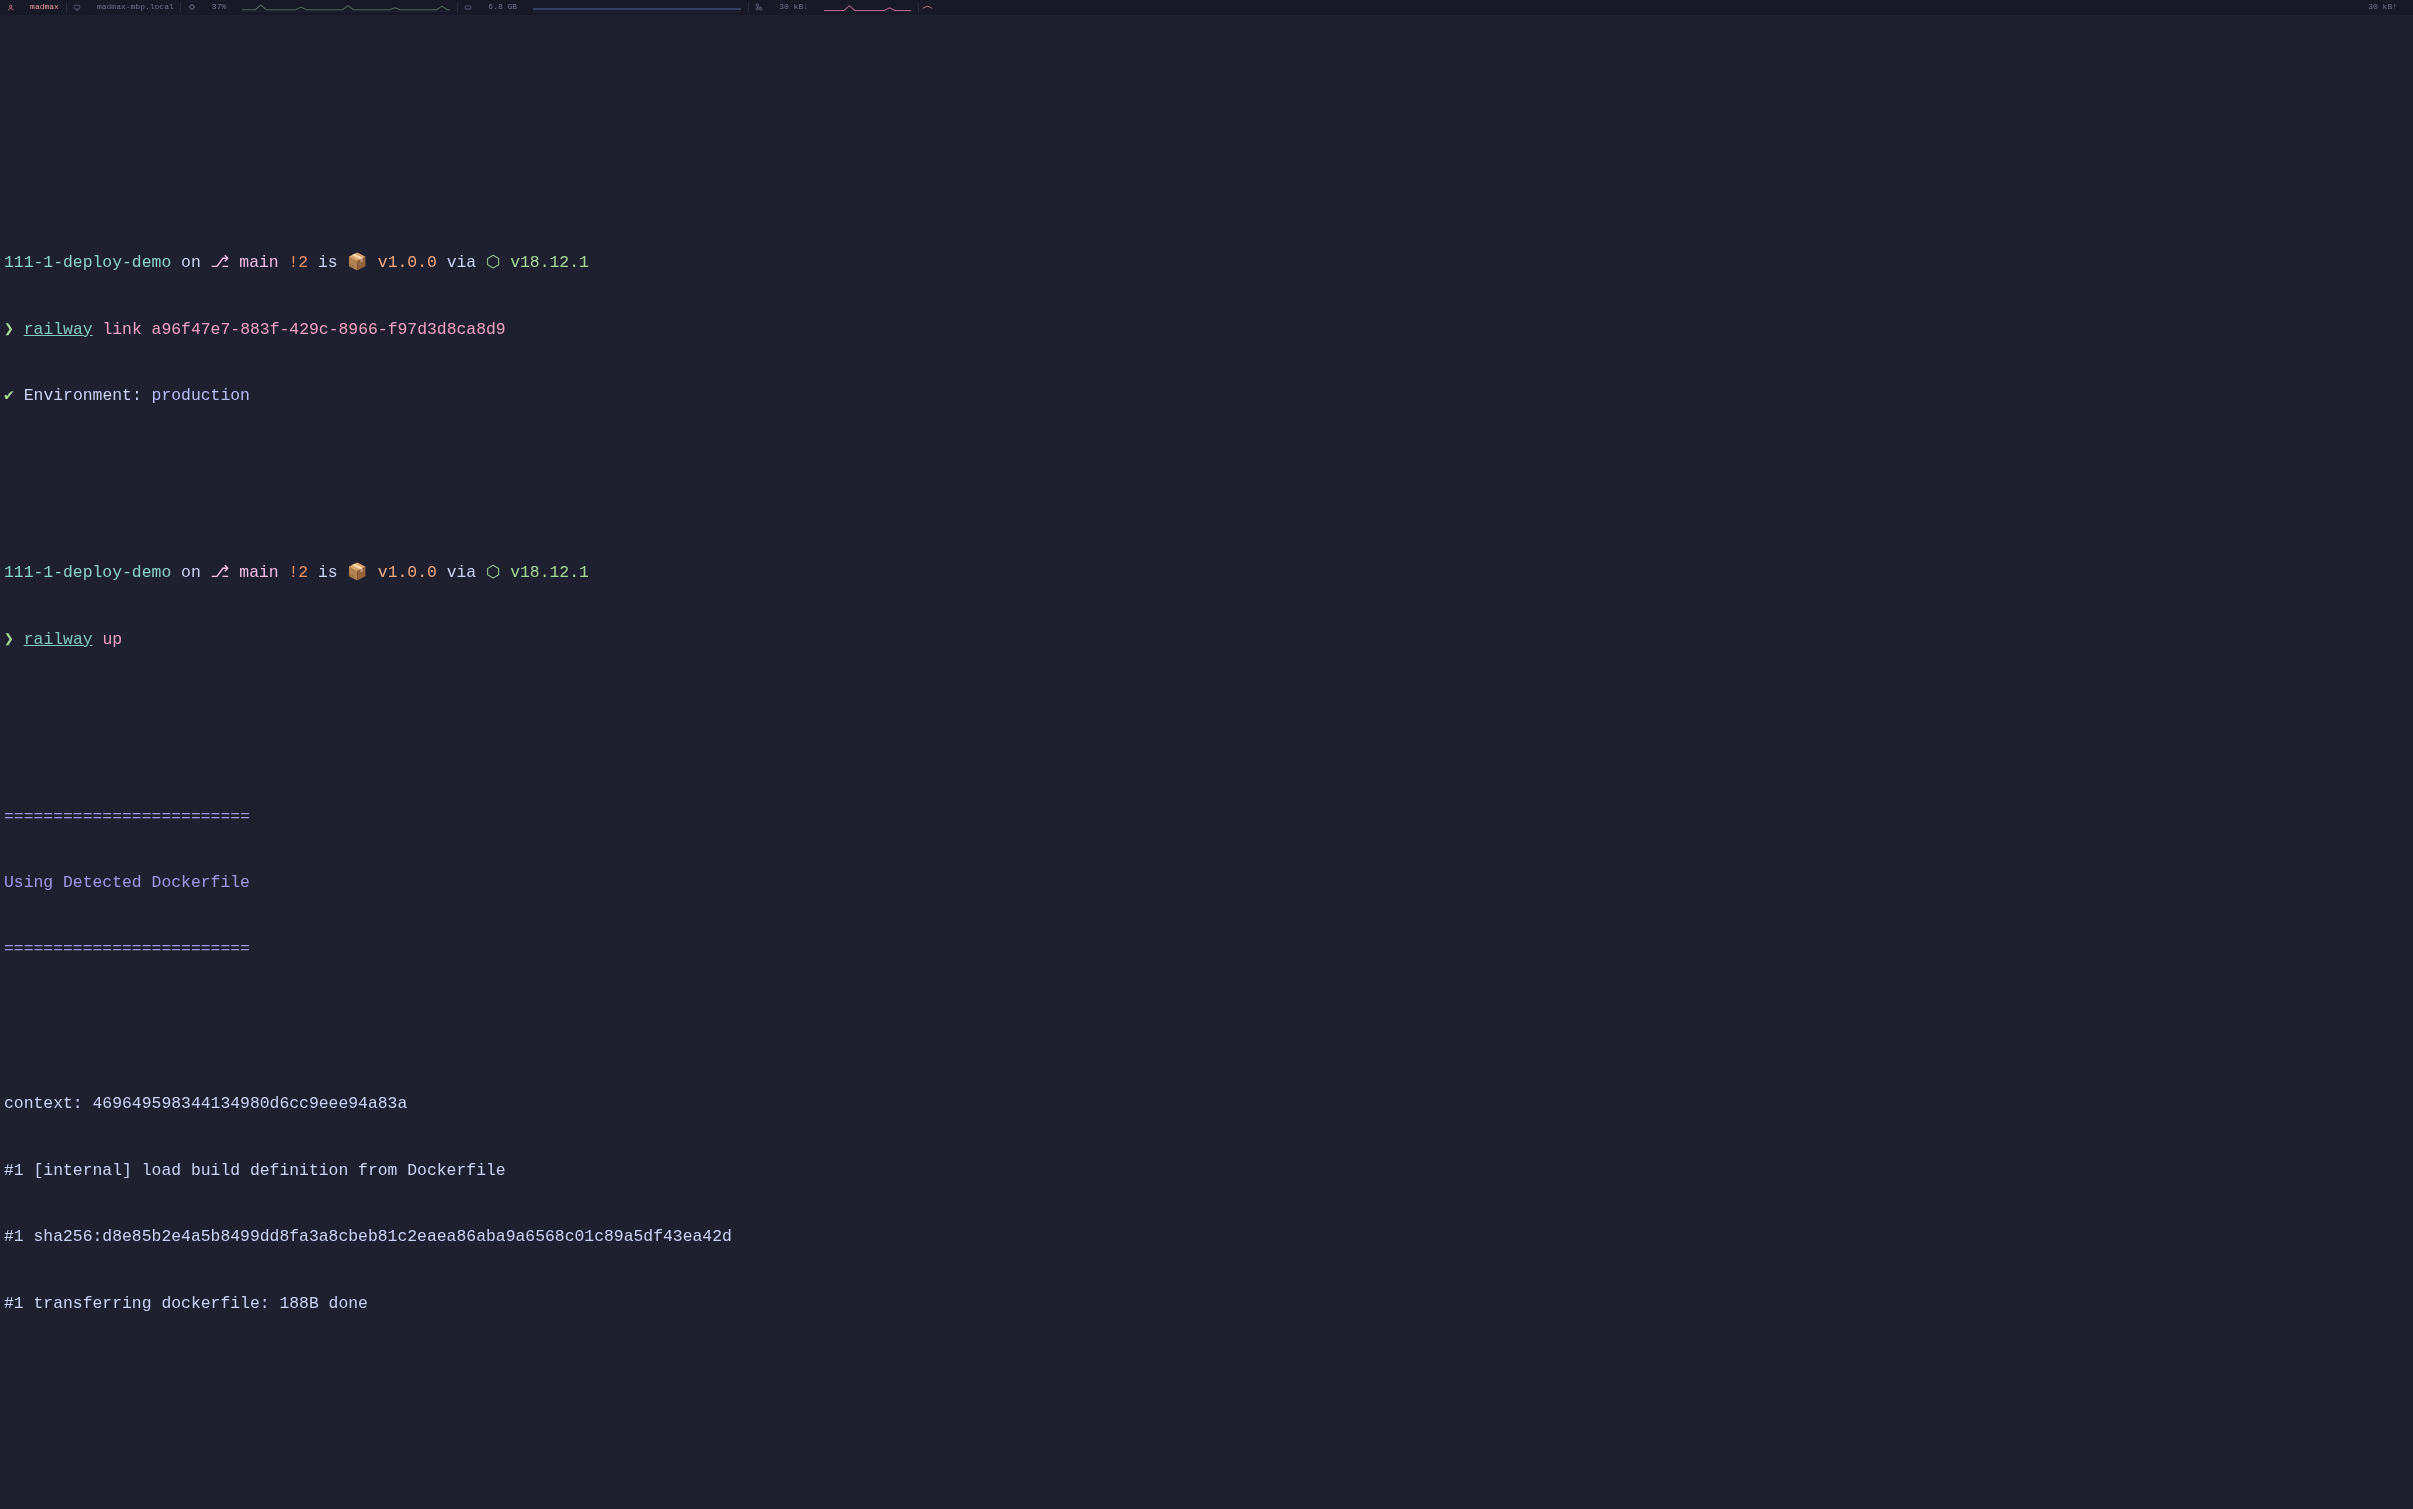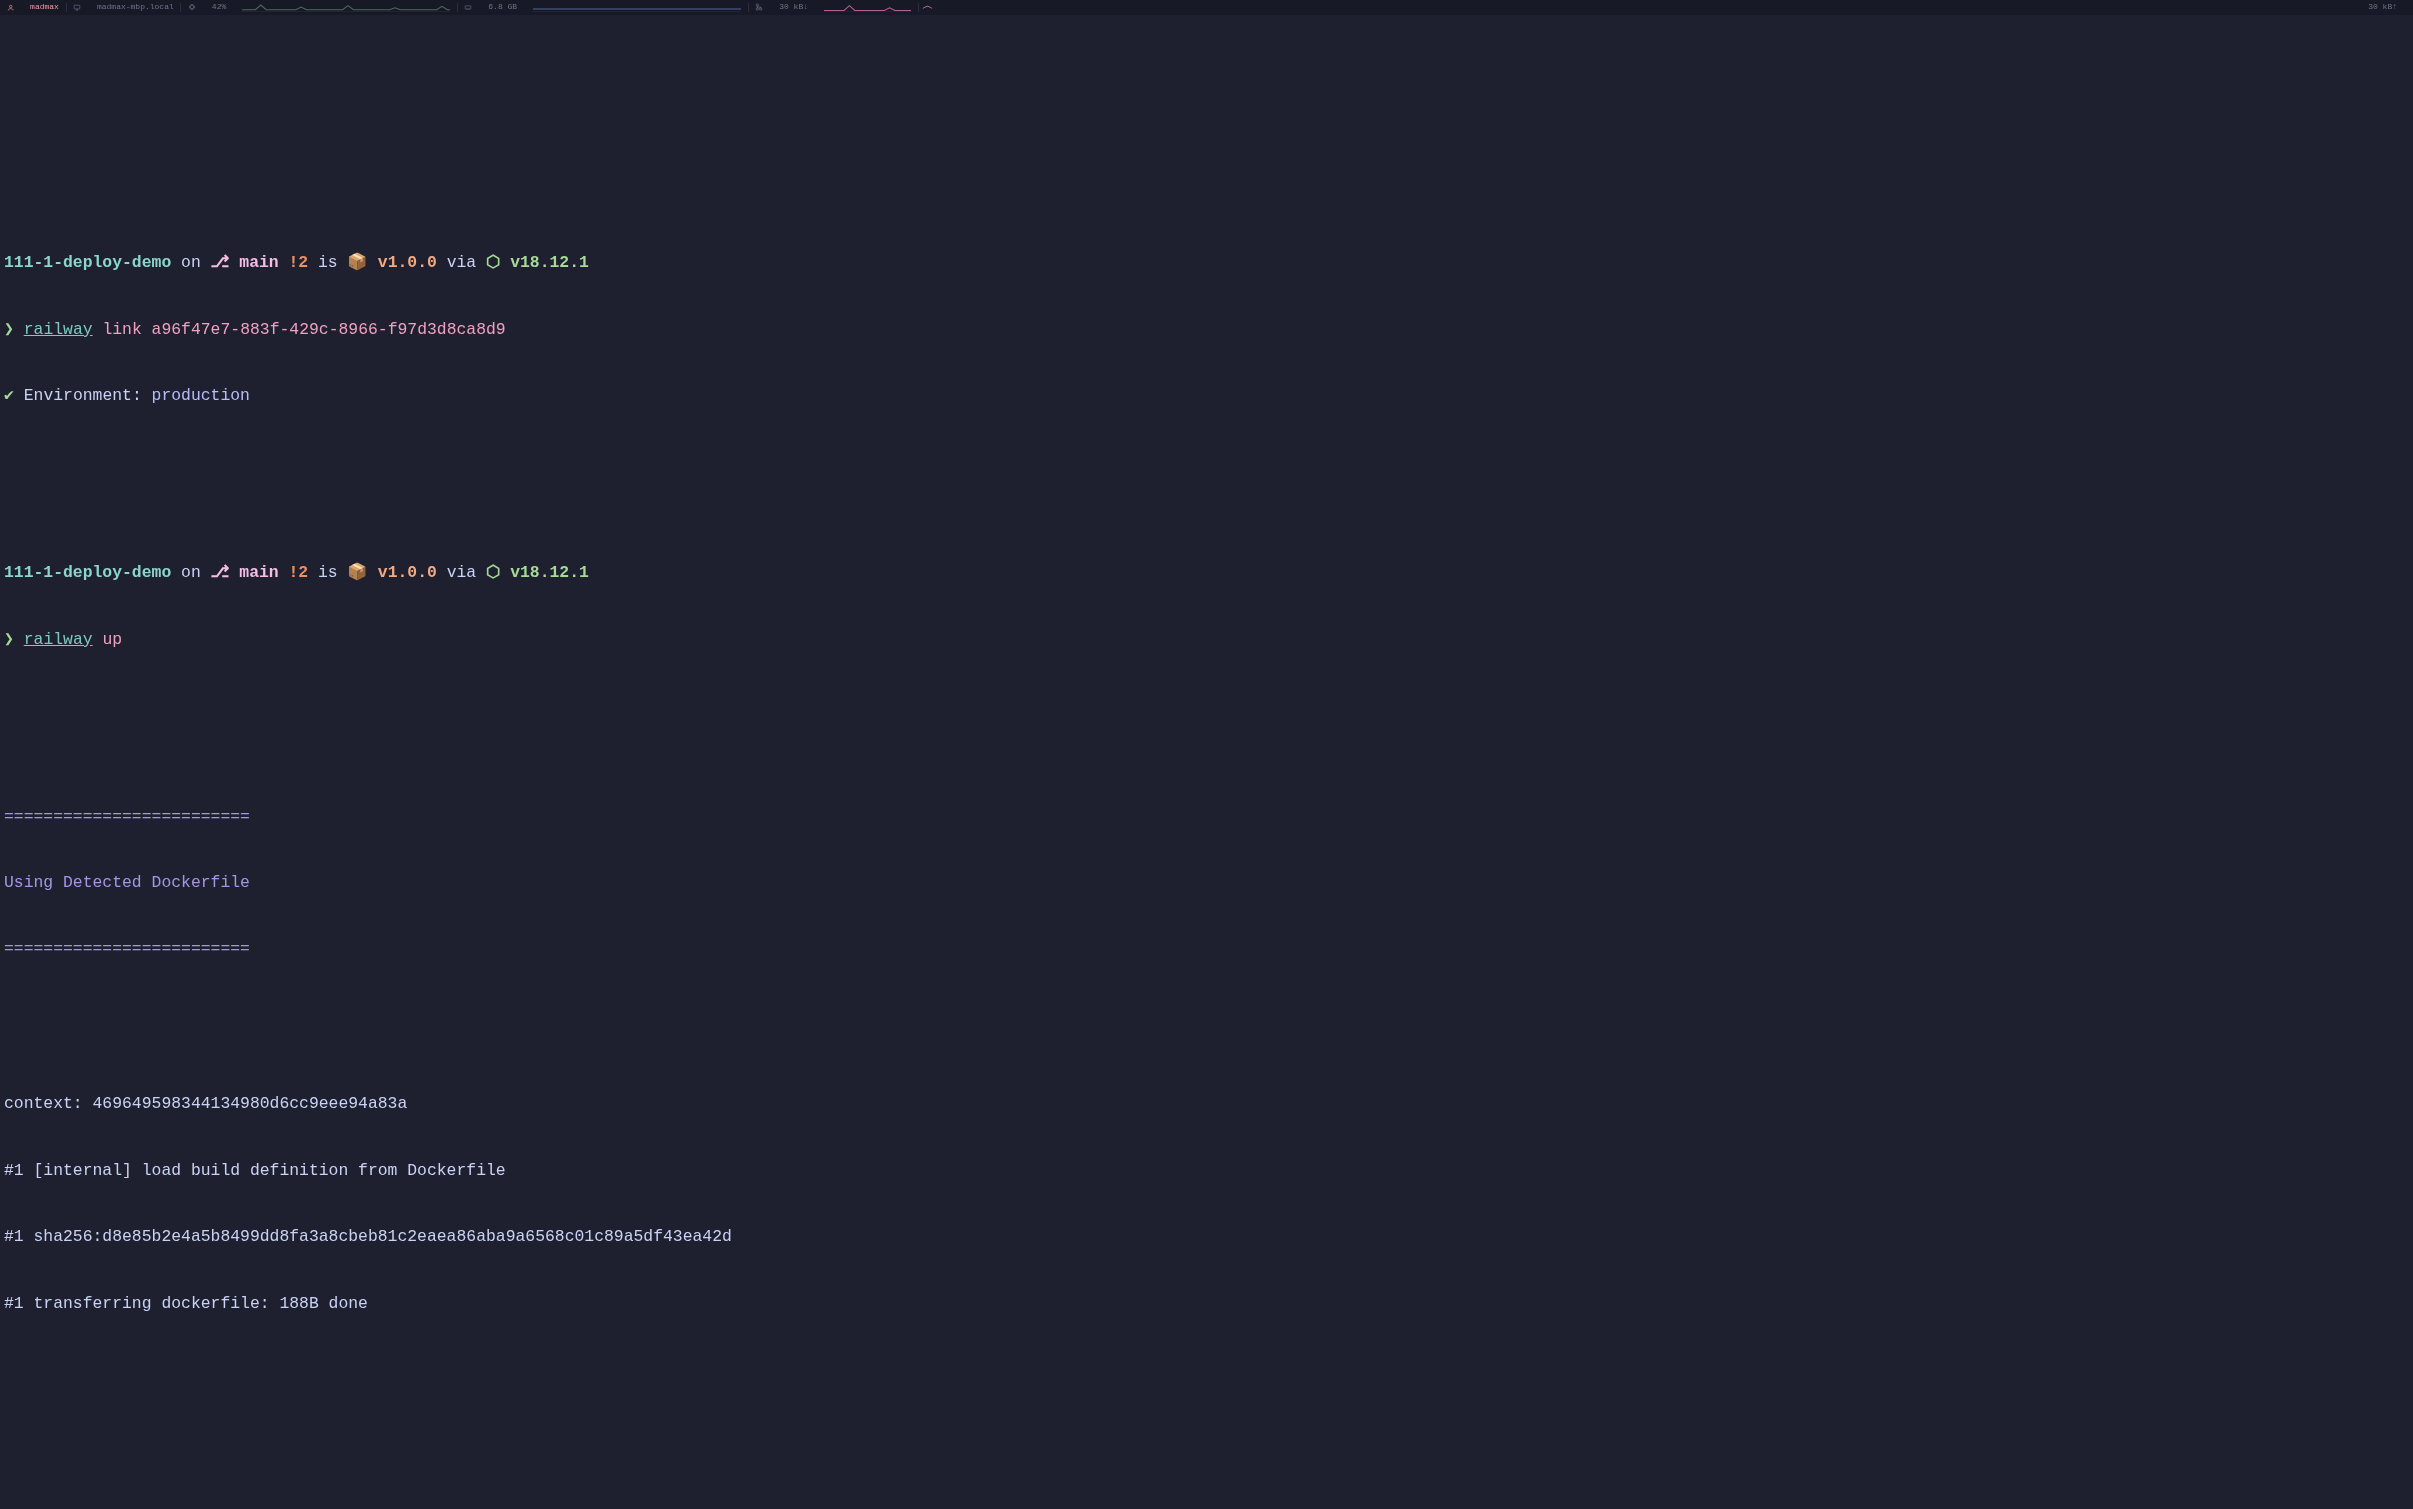--- a/index.html
+++ b/index.html
@@ -90,21 +90,21 @@
   .green { color: var(--green); }
   .pink { color: var(--pink); }
   .magenta { color: var(--magenta); }
   .yellow2 { color: var(--yellow2); }
   .orange { color: var(--orange); }
   .purple { color: var(--purple2); }
   .lavender { color: var(--lavender); }
   .muted { color: var(--muted2); }
   .fg { color: var(--fg); }
   .link { color: var(--link); }
-  .bold { font-weight: 700; margin-top: 36px; }
+  .bold { font-weight: 400; margin-top: 36px; }
   .caret-icon {
     color: var(--red);
     font-size: 11.4px;
     letter-spacing: -1.3px;
     position: relative;
     top: -0.7px;
   }
 </style>
 </head>
 <body>
@@ -132,21 +132,21 @@
   </div>
   <div class="divider"></div>
 
   <div class="seg">
     <span class="icon muted">
       <svg width="8" height="8" viewBox="0 0 24 24" fill="none" stroke="currentColor" stroke-width="2">
           <rect x="7" y="7" width="10" height="10" rx="1"></rect>
           <path d="M10 3v3M14 3v3M10 18v3M14 18v3M3 10h3M3 14h3M18 10h3M18 14h3"></path>
         </svg>
     </span>
-    <span class="muted">42%</span>
+    <span class="muted">37%</span>
     <svg class="sparkline cpu" viewBox="0 0 310 14" preserveAspectRatio="none">
       <line x1="0" y1="13" x2="310" y2="13" stroke="#2a2d42" stroke-width="1"></line>
       <polyline points="0,10 20,10 28,3 36,10 80,10 88,6 96,10 150,10 158,4 166,10 220,10 228,7 236,10 290,10 298,5 306,10 310,10" fill="none" stroke="var(--sparkline-green)" stroke-width="1.5"></polyline>
     </svg>
   </div>
   <div class="divider"></div>
 
   <div class="seg">
     <span class="icon muted">
       <svg width="8" height="7.4" viewBox="0 0 24 24" fill="none" stroke="currentColor" stroke-width="2">

